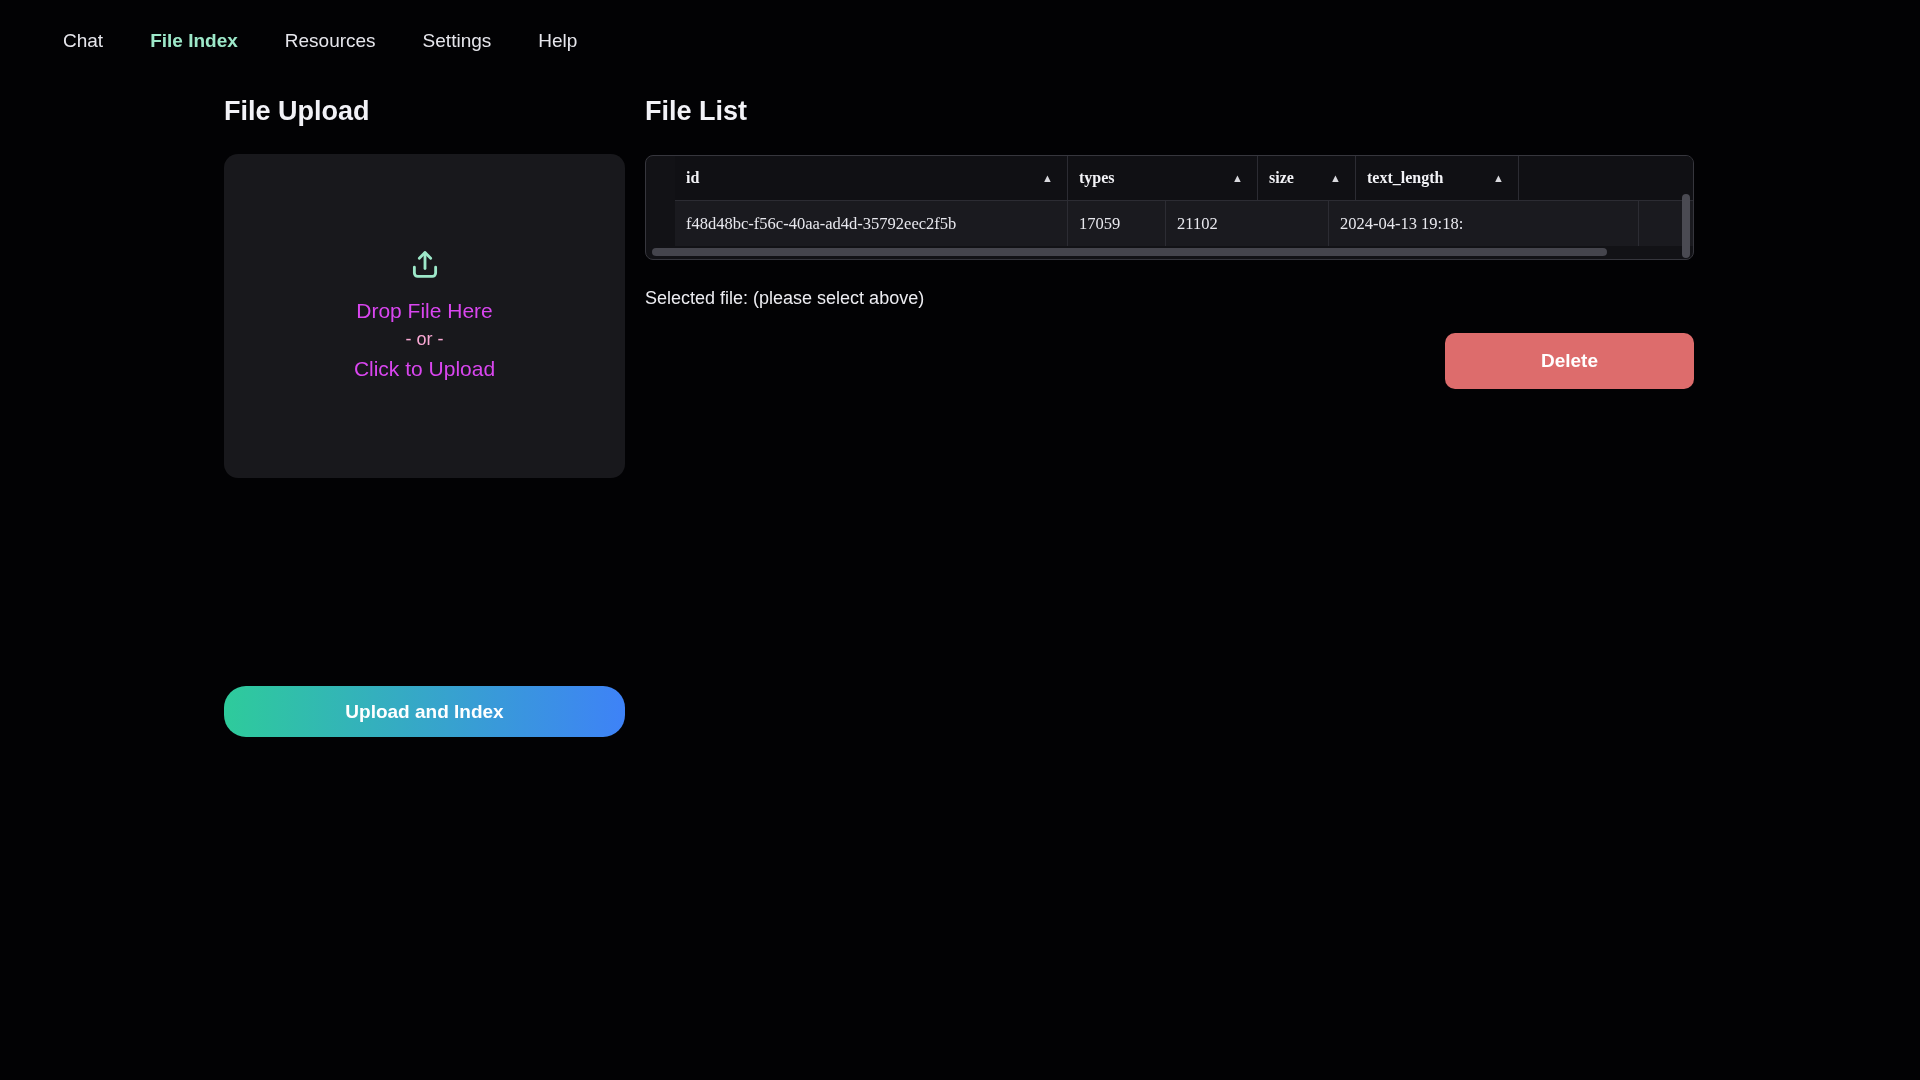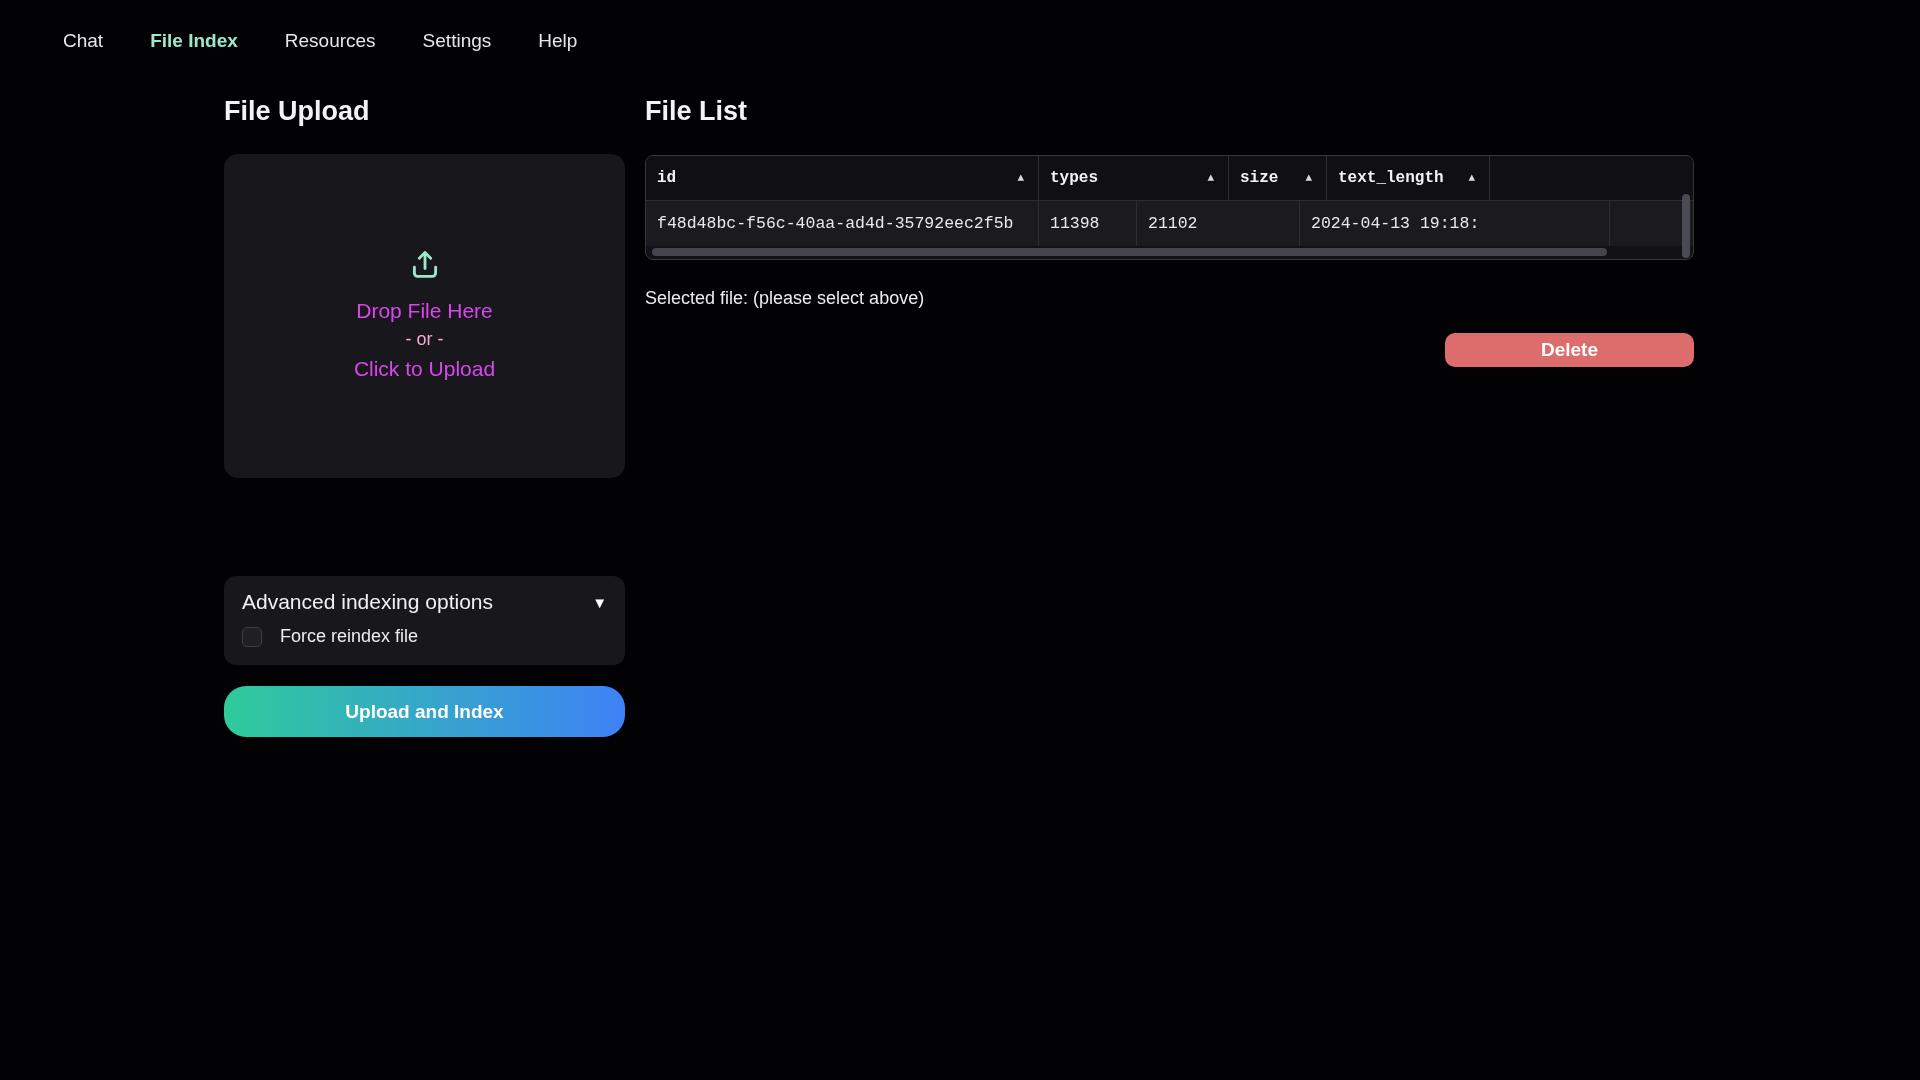--- a/index.html
+++ b/index.html
@@ -71,21 +71,21 @@
 
   
   .right-col { position: absolute; left: 645px; top: 0; width: 1049px; height: 1080px; }
   .right-col .panel-title { top: 96px; left: 0; }
 
   .table-wrap {
     position: absolute; top: 155px; left: 0; width: 1049px; height: 105px;
     border: 1px solid #36363d; border-radius: 8px;
     background: #121216; overflow: hidden;
   }
-  .table-inner { width: 1154px; font-family: Liberation Mono, monospace; }
+  .table-inner { width: 1154px; font-family: Liberation Serif, serif; padding-left: 29px; }
   .thead { display: flex; height: 45px; background: #101014; border-bottom: 1px solid #2c2c33; }
   .th {
     display: flex; align-items: center; justify-content: space-between;
     padding: 0 14px 0 11px; border-right: 1px solid #2c2c33;
     font-size: 16px; font-weight: 700; color: #f2f2f6;
     cursor: pointer; flex: none;
   }
   .sort { font-size: 11px; color: #d9d9de; margin-left: 10px; }
   .tr { display: flex; height: 45px; background: #1a1a1f; cursor: pointer; }
   .td {
@@ -99,21 +99,21 @@
     background: #45454d; border-radius: 4px; cursor: pointer;
   }
   .v-scrollbar {
     position: absolute; right: 3px; top: 38px; width: 8px; height: 64px;
     background: #4a4a52; border-radius: 4px; cursor: pointer;
   }
 
   .selected-file { position: absolute; top: 288px; left: 0; font-size: 18px; color: #ececf1; }
 
   .delete-btn {
-    position: absolute; top: 333px; left: 800px; width: 249px; height: 34px;
+    position: absolute; top: 333px; left: 800px; width: 249px; height: 56px;
     border: none; border-radius: 10px; background: #dd6c6c;
     color: #ffffff; font-size: 19px; font-weight: 700;
     font-family: "Liberation Sans", sans-serif;
     cursor: pointer;
   }
 </style>
 </head>
 <body>
 
 <nav class="top-nav">
@@ -132,30 +132,20 @@
       <path d="M12 14.5 V3.5"></path>
       <path d="M8 7.2 L12 3.2 L16 7.2"></path>
       <path d="M4.5 13.5 v4.2 a2.3 2.3 0 0 0 2.3 2.3 h10.4 a2.3 2.3 0 0 0 2.3 -2.3 v-4.2"></path>
     </svg>
     <div class="dz-drop">Drop File Here</div>
     <div class="dz-or">- or -</div>
     <div class="dz-click">Click to Upload</div>
   </div>
 
 
-  <div class="accordion">
-    <div class="accordion-head">
-      <span class="accordion-title">Advanced indexing options</span>
-      <span class="accordion-caret">▼</span>
-    </div>
-    <div class="checkbox-row">
-      <span class="checkbox"></span>
-      <span class="checkbox-label">Force reindex file</span>
-    </div>
-  </div>
 
   <button class="upload-btn">Upload and Index</button>
 </section>
 
 <section class="right-col">
   <h2 class="panel-title">File List</h2>
 
   <div class="table-wrap">
     <div class="table-inner">
       <div class="thead">
@@ -172,21 +162,21 @@
             <span class="sort">▲</span>
           </div>
           <div class="th" style="width: 163px;">
             <span>text_length</span>
             <span class="sort">▲</span>
           </div>
         </div>
       <div class="tbody">
           <div class="tr">
             <div class="td" style="width: 393px;">f48d48bc-f56c-40aa-ad4d-35792eec2f5b</div>
-            <div class="td" style="width: 98px;">11398</div>
+            <div class="td" style="width: 98px;">17059</div>
             <div class="td" style="width: 163px;">21102</div>
             <div class="td" style="width: 310px;">2024-04-13 19:18:</div>
           </div>
         </div>
     </div>
     <div class="h-scrollbar"></div>
     <div class="v-scrollbar"></div>
   </div>
 
   <div class="selected-file">Selected file: (please select above)</div>

